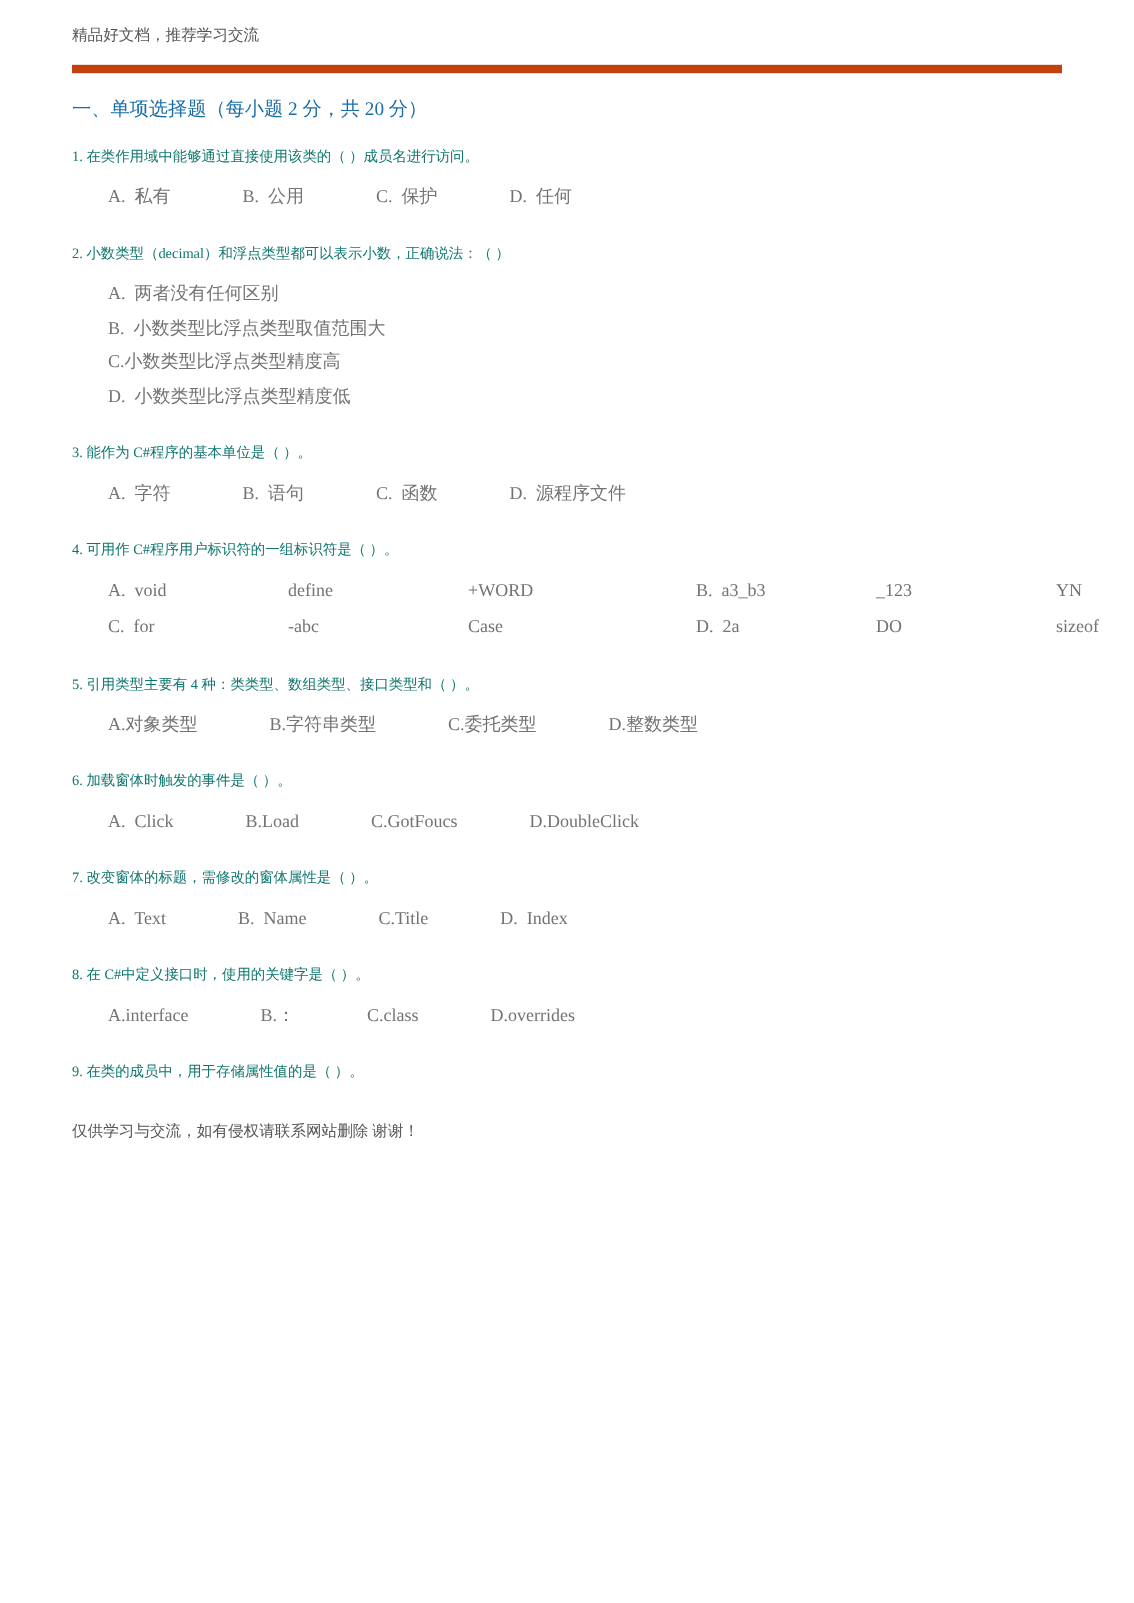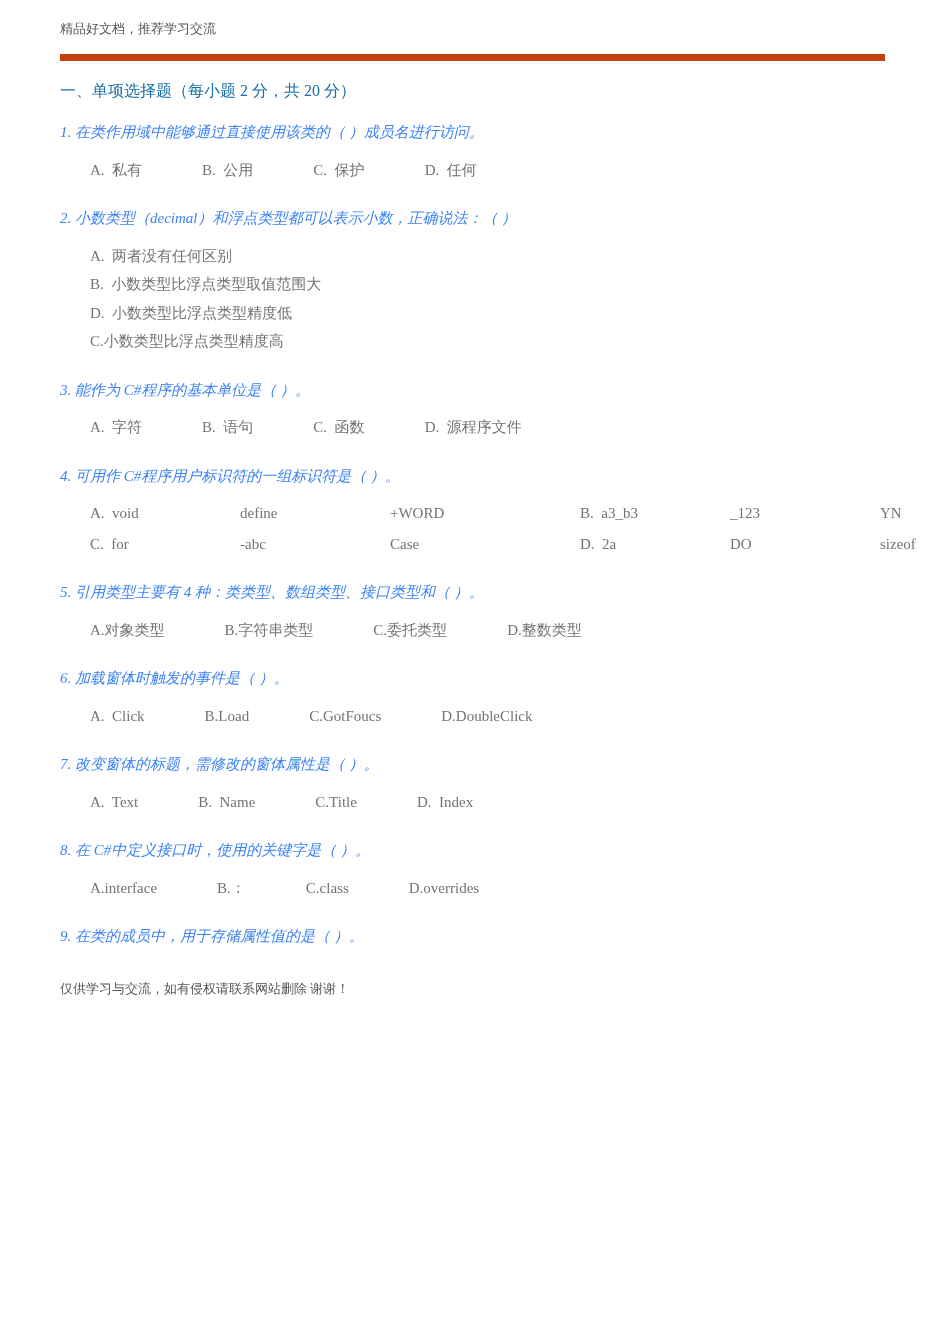--- a/index.html
+++ b/index.html
@@ -28,25 +28,24 @@
     .section-title {
       font-size: 16px;
       color: #1a6ea8;
       margin-bottom: 18px;
       margin-top: 14px;
     }
     .question {
       margin-bottom: 22px;
     }
     .question-text {
-      font-size: 15px;
-      color: #3b82f6;
+      font-size: 12px;
+      color: #0f766e;
       margin-bottom: 10px;
       line-height: 1.7;
-      font-style: italic;
     }
     .options {
       padding-left: 30px;
     }
     .option {
       color: #737373;
       line-height: 1.9;
       font-size: 15px;
     }
     .options-grid {
@@ -98,22 +97,22 @@
 </div>
 
 <div class="question">
   <div class="question-text">
     <span>2.</span>
     <span>小数类型（decimal）和浮点类型都可以表示小数，正确说法：（      ）</span>
   </div>
   <div class="options">
     <div class="option">A.&nbsp;&nbsp;两者没有任何区别</div>
     <div class="option">B.&nbsp;&nbsp;小数类型比浮点类型取值范围大</div>
+    <div class="option">C.小数类型比浮点类型精度高</div>
     <div class="option">D.&nbsp;&nbsp;小数类型比浮点类型精度低</div>
-    <div class="option">C.小数类型比浮点类型精度高</div>
   </div>
 </div>
 
 <div class="question">
   <div class="question-text">
     <span>3.</span>
     <span>能作为 C#程序的基本单位是（      ）。</span>
   </div>
   <div class="options-4col">
     <span class="option">A.&nbsp;&nbsp;字符</span>

